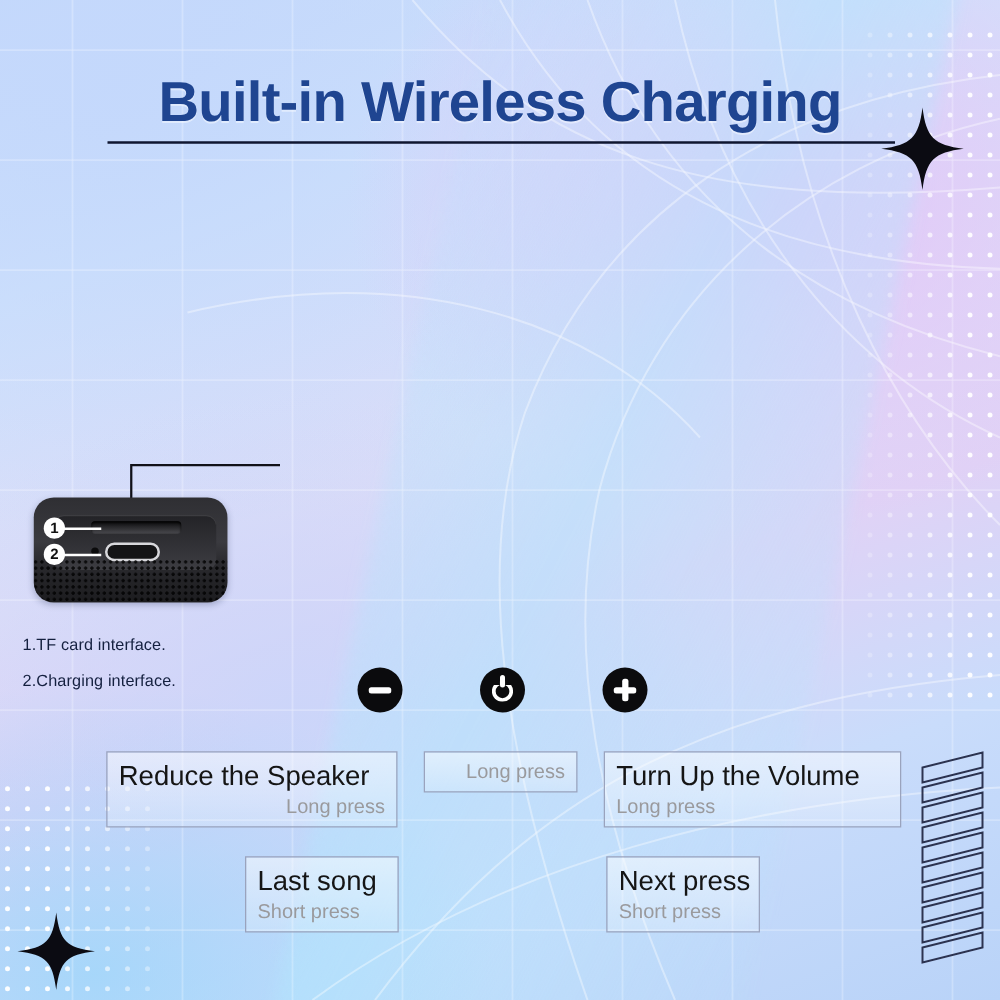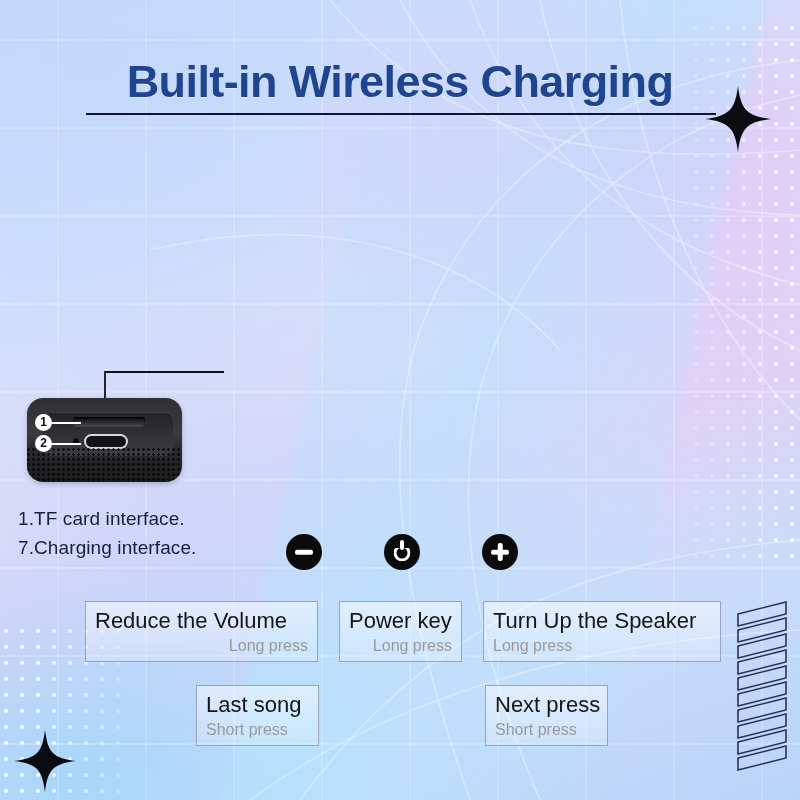--- a/index.html
+++ b/index.html
@@ -195,21 +195,21 @@
   #badge-1{ left:8px; top:16px; }
   #badge-2{ left:8px; top:37px; }
   .leader{ position:absolute; height:2px; background:#fff; z-index:2; }
   #leader-1{ left:24px; top:24px; width:30px; }
   #leader-2{ left:24px; top:45px; width:30px; }
 
   #callout-line{ position:absolute; left:0; top:0; }
 
   .caption{
     position:absolute; left:18px;
-    font-size:19px; color:#14203f; letter-spacing:.1px;
+    font-size:13px; color:#14203f; letter-spacing:.1px;
   }
   #cap-1{ top:508px; }
   #cap-2{ top:537px; }
 
   
   .keyicon{
     position:absolute; width:36px; height:36px; border-radius:50%;
     background:#0b0b0d;
   }
   #key-minus{ left:286px; top:534px; }
@@ -670,46 +670,45 @@
       <div class="port-mic"></div>
       <div class="port-usb"></div>
     </div>
     <div class="leader" id="leader-1"></div>
     <div class="leader" id="leader-2"></div>
     <div class="badge" id="badge-1">1</div>
     <div class="badge" id="badge-2">2</div>
   </div>
 
   <div class="caption" id="cap-1">1.TF card interface.</div>
-  <div class="caption" id="cap-2">7.Charging interface.</div>
+  <div class="caption" id="cap-2">2.Charging interface.</div>
 
   <div class="keyicon" id="key-minus">
     <span class="k-bar"></span>
   </div>
   <div class="keyicon" id="key-power">
     <span class="k-pwr"></span>
     <span class="k-pwr-stem"></span>
   </div>
   <div class="keyicon" id="key-plus">
     <span class="k-bar"></span>
     <span class="k-bar v"></span>
   </div>
 
   <div class="fbox" id="fbox-reduce">
-    <div class="main">Reduce the Volume</div>
+    <div class="main">Reduce the Speaker</div>
     <div class="sub right">Long press</div>
   </div>
 
   <div class="fbox" id="fbox-power">
-    <div class="main">Power key</div>
     <div class="sub right">Long press</div>
   </div>
 
   <div class="fbox" id="fbox-turnup">
-    <div class="main">Turn Up the Speaker</div>
+    <div class="main">Turn Up the Volume</div>
     <div class="sub">Long press</div>
   </div>
 
   <div class="fbox" id="fbox-last">
     <div class="main">Last song</div>
     <div class="sub">Short press</div>
   </div>
 
   <div class="fbox" id="fbox-next">
     <div class="main">Next press</div>

